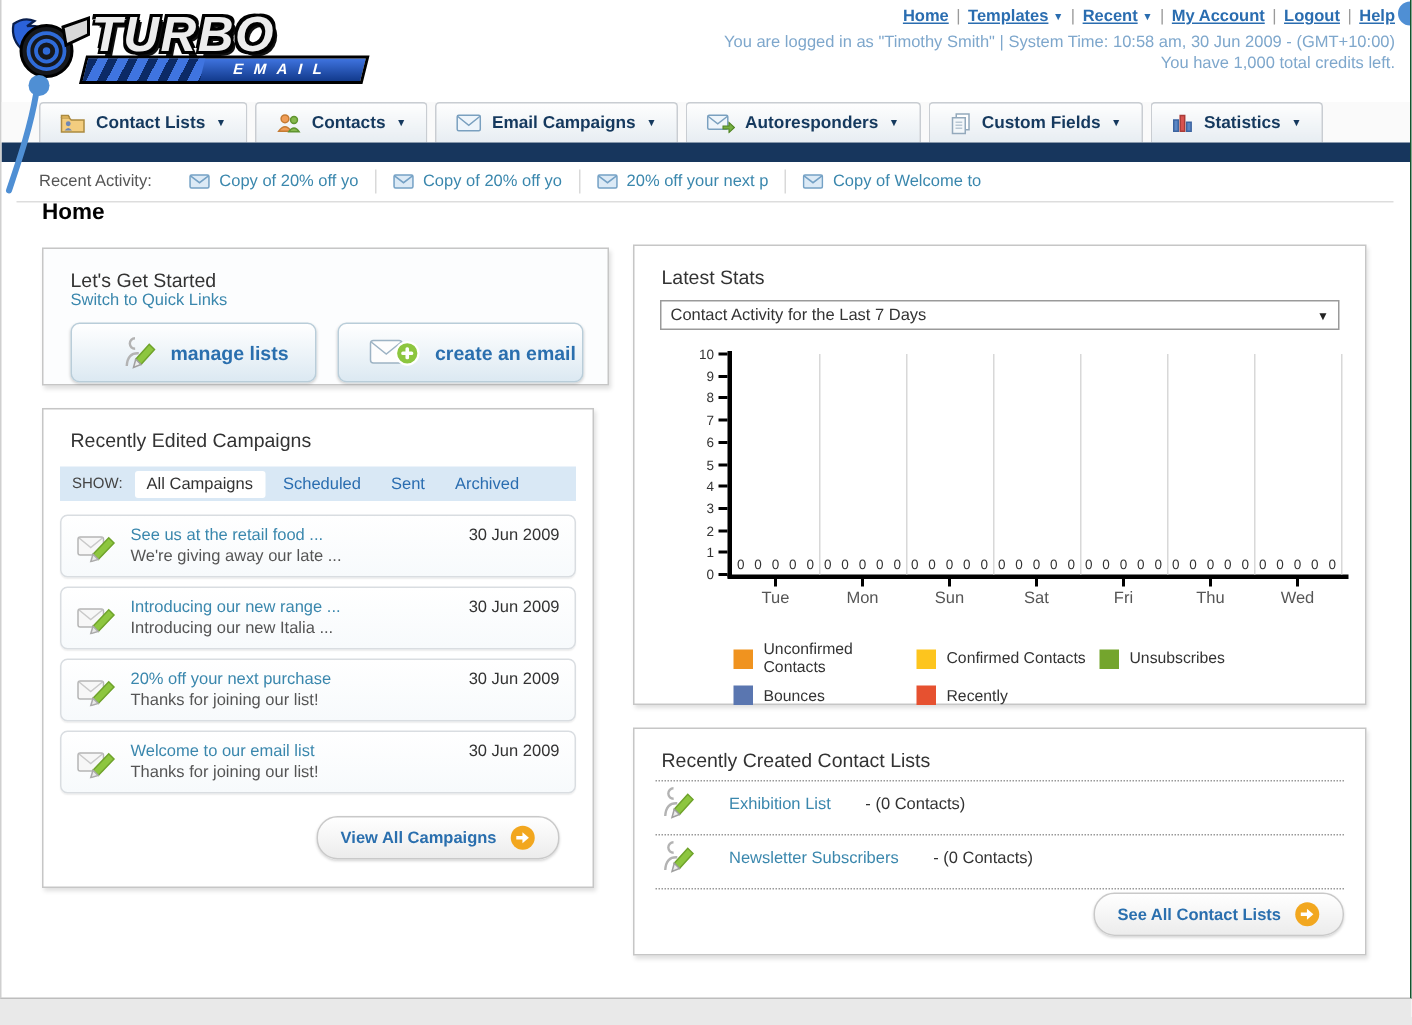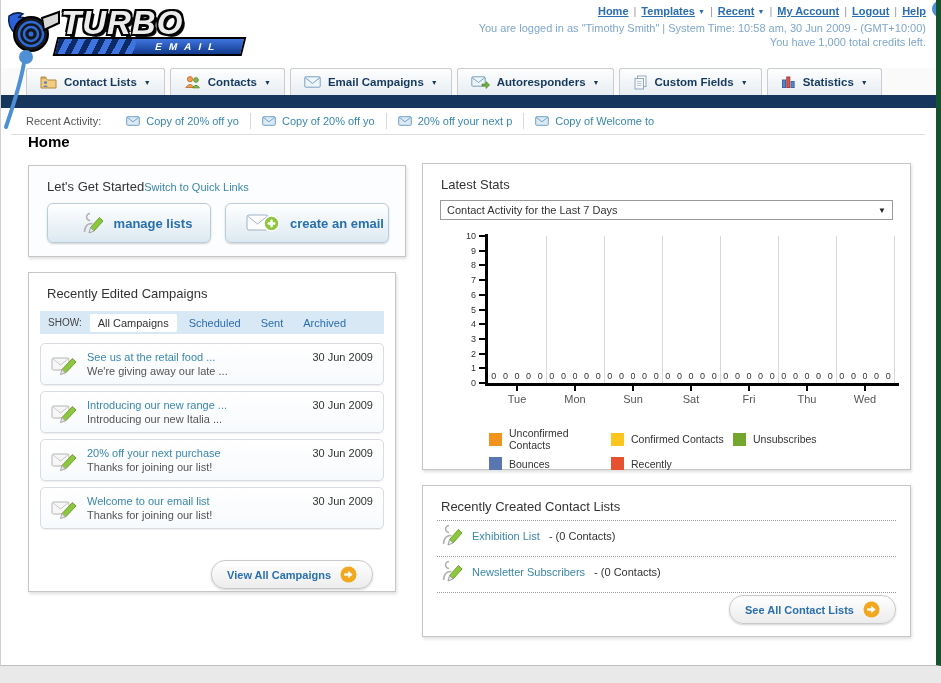--- a/index.html
+++ b/index.html
@@ -1,17 +1,17 @@
 <!DOCTYPE html>
 <html><head>
 <meta charset="utf-8">
 <style>
   html,body{margin:0;padding:0;}
   body{width:941px;height:683px;overflow:hidden;background:#e9e9e9;font-family:"Liberation Sans",sans-serif;}
-  .page{position:relative;width:941px;height:666px;background:#fff;border-left:1px solid #cfcfcf;border-right:5px solid #14532d;border-bottom:1px solid #bdbdbd;box-sizing:border-box;overflow:hidden;}
+  .page{position:relative;width:941px;height:666px;background:#fff;border-left:1px solid #cfcfcf;border-right:1px solid #14532d;border-bottom:1px solid #bdbdbd;box-sizing:border-box;overflow:hidden;}
 
   
   .logo{position:absolute;left:8px;top:4px;width:240px;height:56px;}
   .logo-text{position:absolute;left:52px;top:0px;font-size:33px;font-style:italic;font-weight:bold;color:#ececec;letter-spacing:1px;
     text-shadow:-2px -2px 0 #000,2px -2px 0 #000,-2px 2px 0 #000,2px 2px 0 #000,3px 3px 0 #111;}
   .logo-banner{position:absolute;left:46px;top:33px;width:185px;height:15px;background:linear-gradient(#3f74e0,#123a8c);border:2px solid #000;transform:skewX(-14deg);display:flex;align-items:center;}
   .logo-stripes{width:78px;height:100%;background:repeating-linear-gradient(105deg,#0c2a66 0 6px,#3f74e0 6px 13px);}
   .logo-banner .em{flex:1;text-align:center;color:#fff;font-size:10px;font-weight:bold;letter-spacing:7px;}
   .top-right{position:absolute;top:5px;right:10px;text-align:right;}
   .nav-links{font-size:11px;font-weight:bold;}
@@ -35,54 +35,54 @@
   .ra-item:first-child{border-left:none;}
   .ra-rule{position:absolute;top:134px;left:10px;right:11px;border:none;border-top:1px solid #ddd;margin:0;}
 
   .page-title{position:absolute;left:27px;top:133px;margin:0;font-size:15px;font-weight:bold;color:#000;}
 
   
   .panel{position:absolute;background:#fff;border:1px solid #c6c6c6;box-shadow:1px 2px 3px rgba(0,0,0,0.13);box-sizing:border-box;}
   .panel-title{margin:0;padding:13px 0 0 18px;font-size:13px;font-weight:normal;color:#333;}
 
   #panel-get-started{left:27px;top:165px;width:378px;height:92px;background:#fcfdfe;}
-  .gs-head{display:flex;justify-content:flex-start;align-items:baseline;padding:13px 14px 0 18px;}
+  .gs-head{display:flex;justify-content:center;align-items:baseline;padding:13px 14px 0 18px;flex-direction:column;}
   .gs-title{font-size:13px;color:#333;}
   .gs-link{font-size:11px;color:#3a87ad;cursor:pointer;}
   .gs-buttons{display:flex;gap:14px;padding:9px 16px 0 18px;}
   .gs-btn{flex:1;height:38px;display:flex;align-items:center;justify-content:center;gap:10px;background:linear-gradient(#ffffff,#dce9f2);border:1px solid #b9cdd9;border-radius:6px;box-shadow:0 1px 2px rgba(0,0,0,0.18);font-size:13px;font-weight:bold;color:#2a6fae;cursor:pointer;padding-left:16px;}
 
   #panel-campaigns{left:27px;top:272px;width:368px;height:320px;}
   .filters{margin:10px 11px 0 11px;background:#d9e8f5;height:23px;display:flex;align-items:center;padding:0 8px;font-size:11px;}
   .show-label{color:#444;font-size:10px;margin-right:8px;}
   .filter{color:#2a6db0;margin-right:4px;padding:3px 8px;cursor:pointer;}
   .filter.active{background:#fff;color:#333;border-radius:2px;}
   #campaign-list{position:absolute;left:11px;right:11px;top:70px;}
   .c-card{display:flex;align-items:center;margin-bottom:6px;height:42px;border:1px solid #d9dde1;border-radius:5px;background:linear-gradient(#ffffff,#f7fafc);box-shadow:0 1px 1px rgba(0,0,0,0.07);padding:0 10px;box-sizing:border-box;}
   .c-icon{margin-right:10px;}
   .c-text{flex:1;line-height:1.3;}
   .c-title{color:#3a87ad;font-size:11px;cursor:pointer;}
   .c-sub{color:#555;font-size:11px;}
   .c-date{font-size:11px;color:#333;align-self:flex-start;margin-top:7px;}
   .pill-btn{position:absolute;display:inline-flex;align-items:center;gap:9px;padding:5px 15px;background:linear-gradient(#ffffff,#ececec);border:1px solid #c9c9c9;border-radius:14px;font-size:11px;font-weight:bold;color:#2a6fae;box-shadow:0 1px 2px rgba(0,0,0,0.18);cursor:pointer;white-space:nowrap;}
-  #view-all-btn{right:22px;bottom:2px;}
+  #view-all-btn{right:22px;bottom:18px;}
   #see-all-btn{right:14px;bottom:12px;}
 
   #panel-stats{left:421px;top:163px;width:489px;height:307px;}
   .dropdown{margin:8px 17px 0 17px;height:18px;border:1px solid #9a9a9a;display:flex;align-items:center;justify-content:space-between;padding:0 6px;font-size:11px;color:#333;background:#fff;cursor:pointer;}
   .dd-caret{font-size:8px;color:#222;}
   #chart{position:absolute;left:17px;top:62px;width:460px;height:195px;}
   #chart div{position:absolute;box-sizing:border-box;}
   #legend{position:absolute;left:66px;top:263px;display:grid;grid-template-columns:122px 122px 170px;row-gap:6px;font-size:10.5px;color:#333;}
   .lg-item{display:flex;align-items:center;gap:7px;}
   .lg-swatch{width:13px;height:13px;flex:0 0 13px;}
 
   #panel-lists{left:421px;top:485px;width:489px;height:152px;}
   .dotted{border-top:1px dotted #999;margin:6px 14px 0 14px;}
-  .cl-item{display:flex;align-items:center;gap:9px;padding:3px 0 3px 18px;font-size:11px;}
+  .cl-item{display:flex;align-items:center;gap:23px;padding:3px 0 3px 18px;font-size:11px;}
   .cl-name{color:#3a87ad;cursor:pointer;}
   .cl-count{color:#333;}
 
   .overlay{position:absolute;left:0;top:0;pointer-events:none;z-index:40;}
 </style>
 </head>
 <body>
 
 <div class="page">
 

